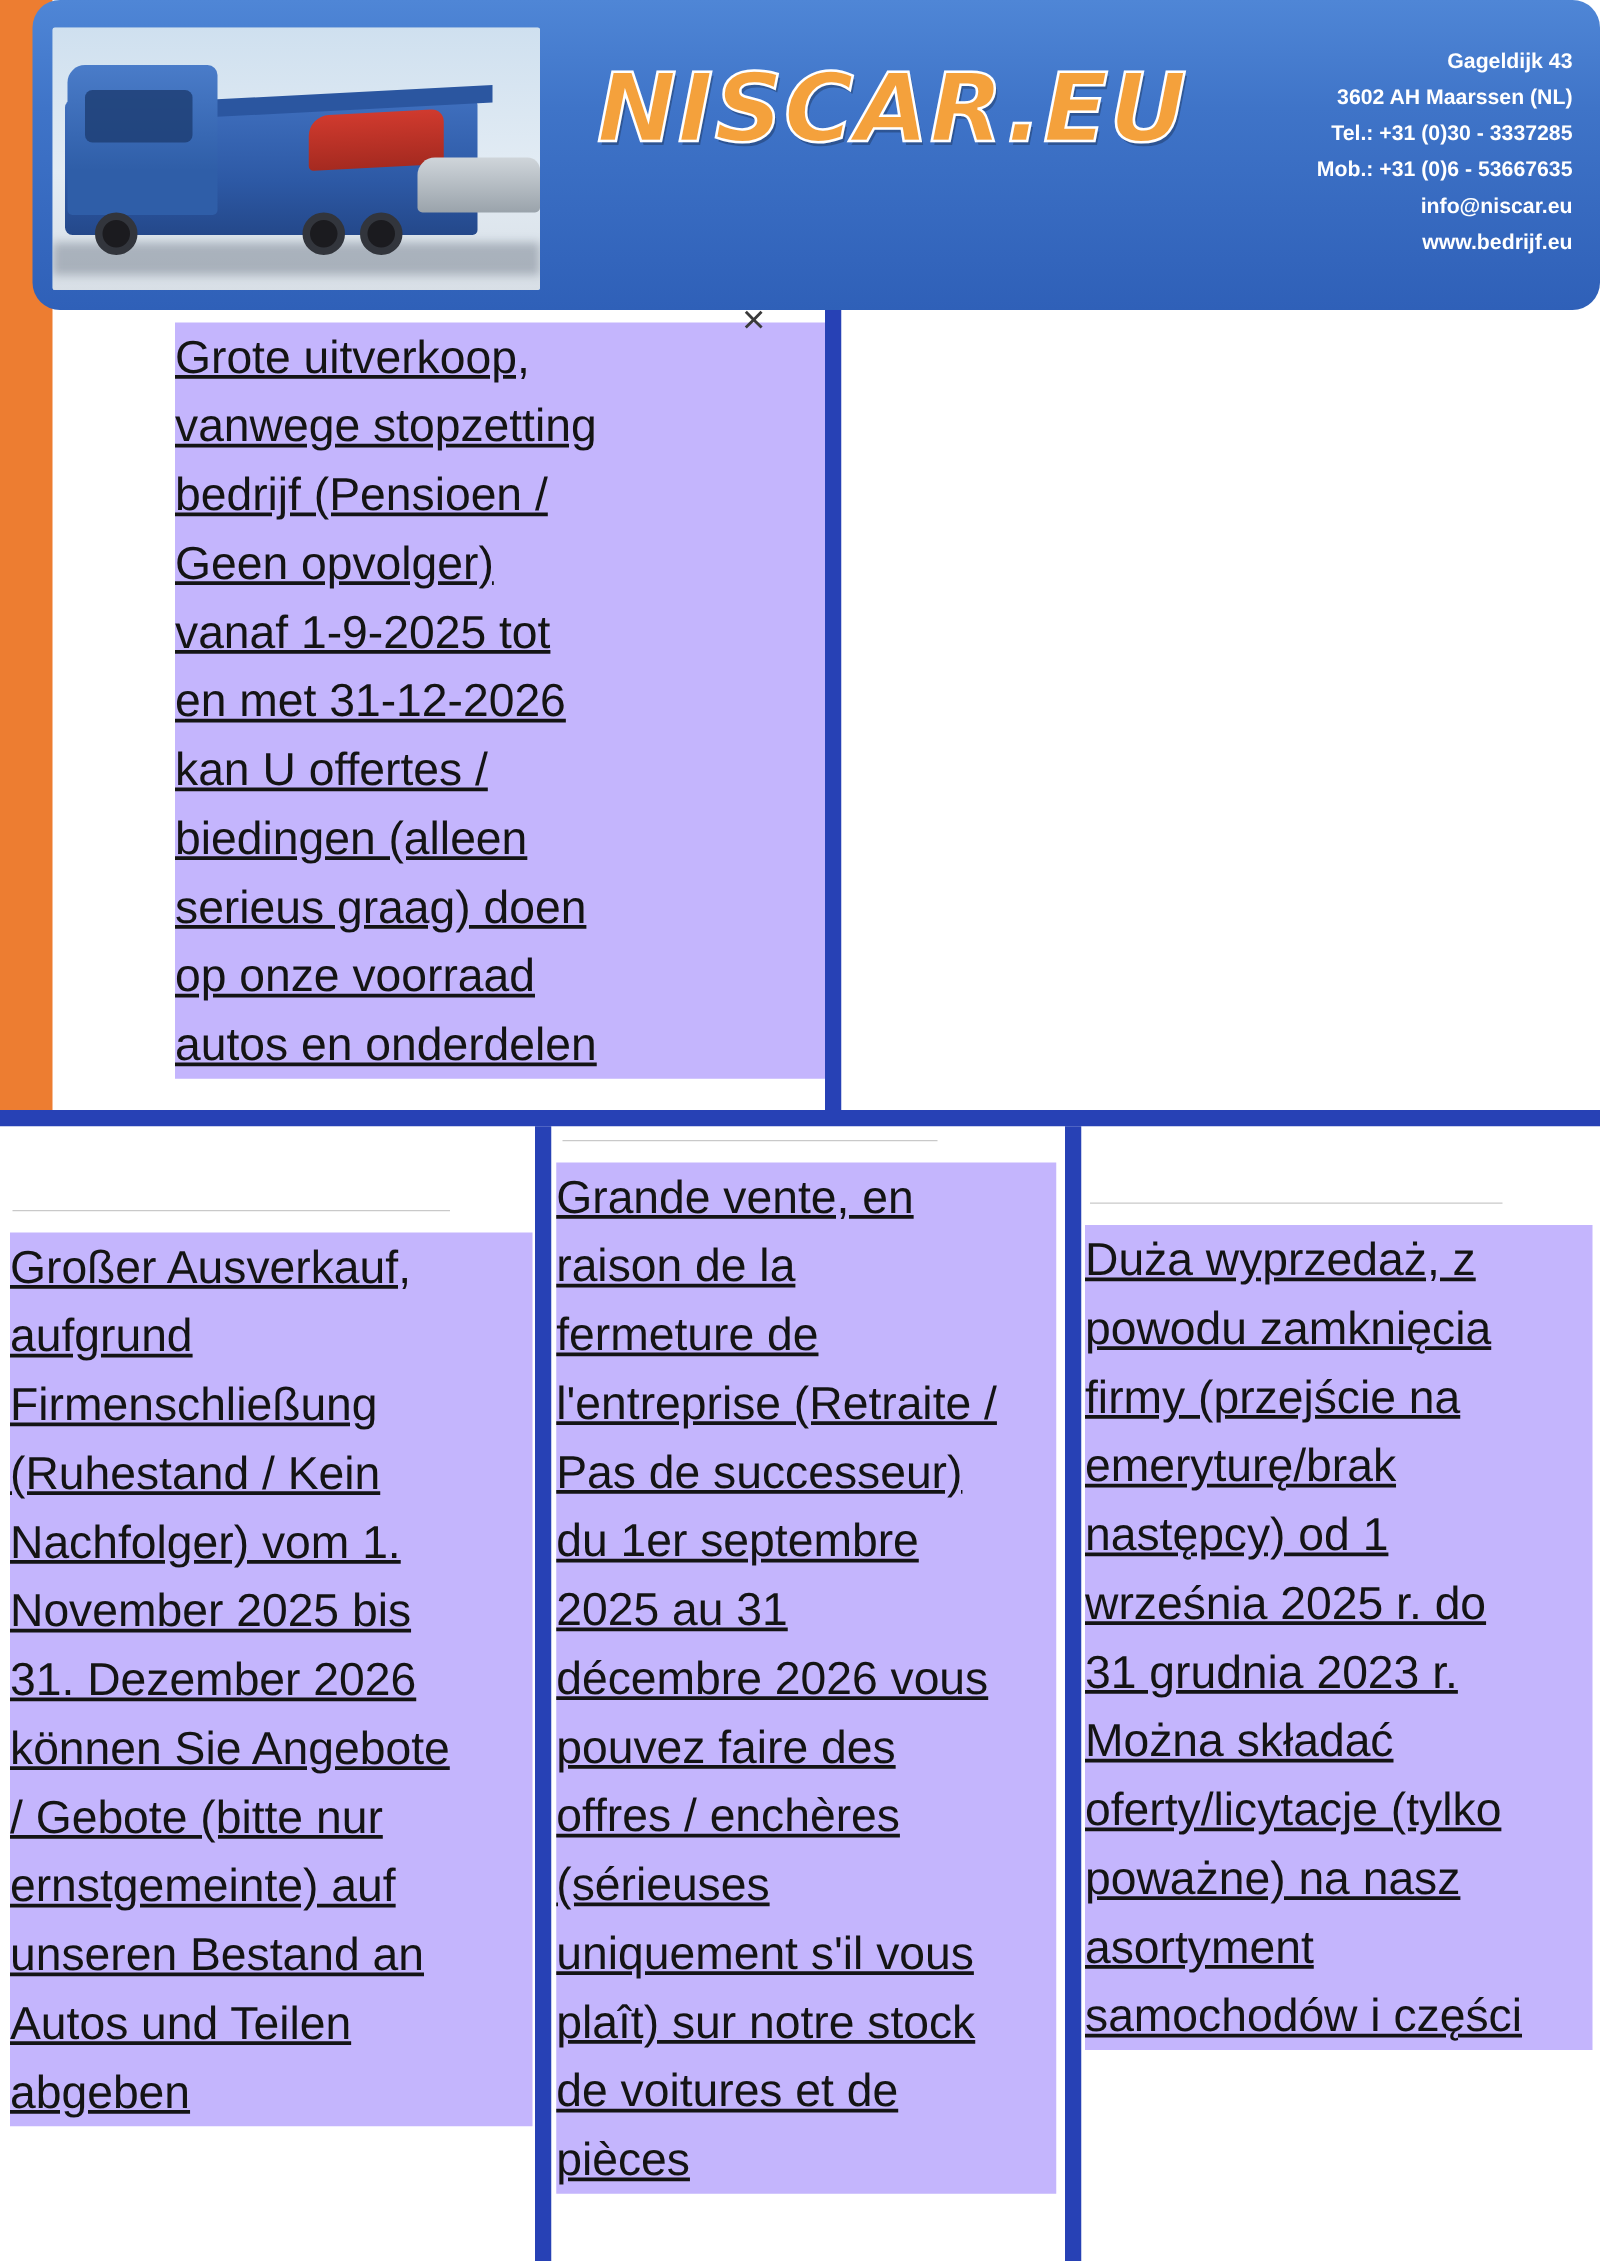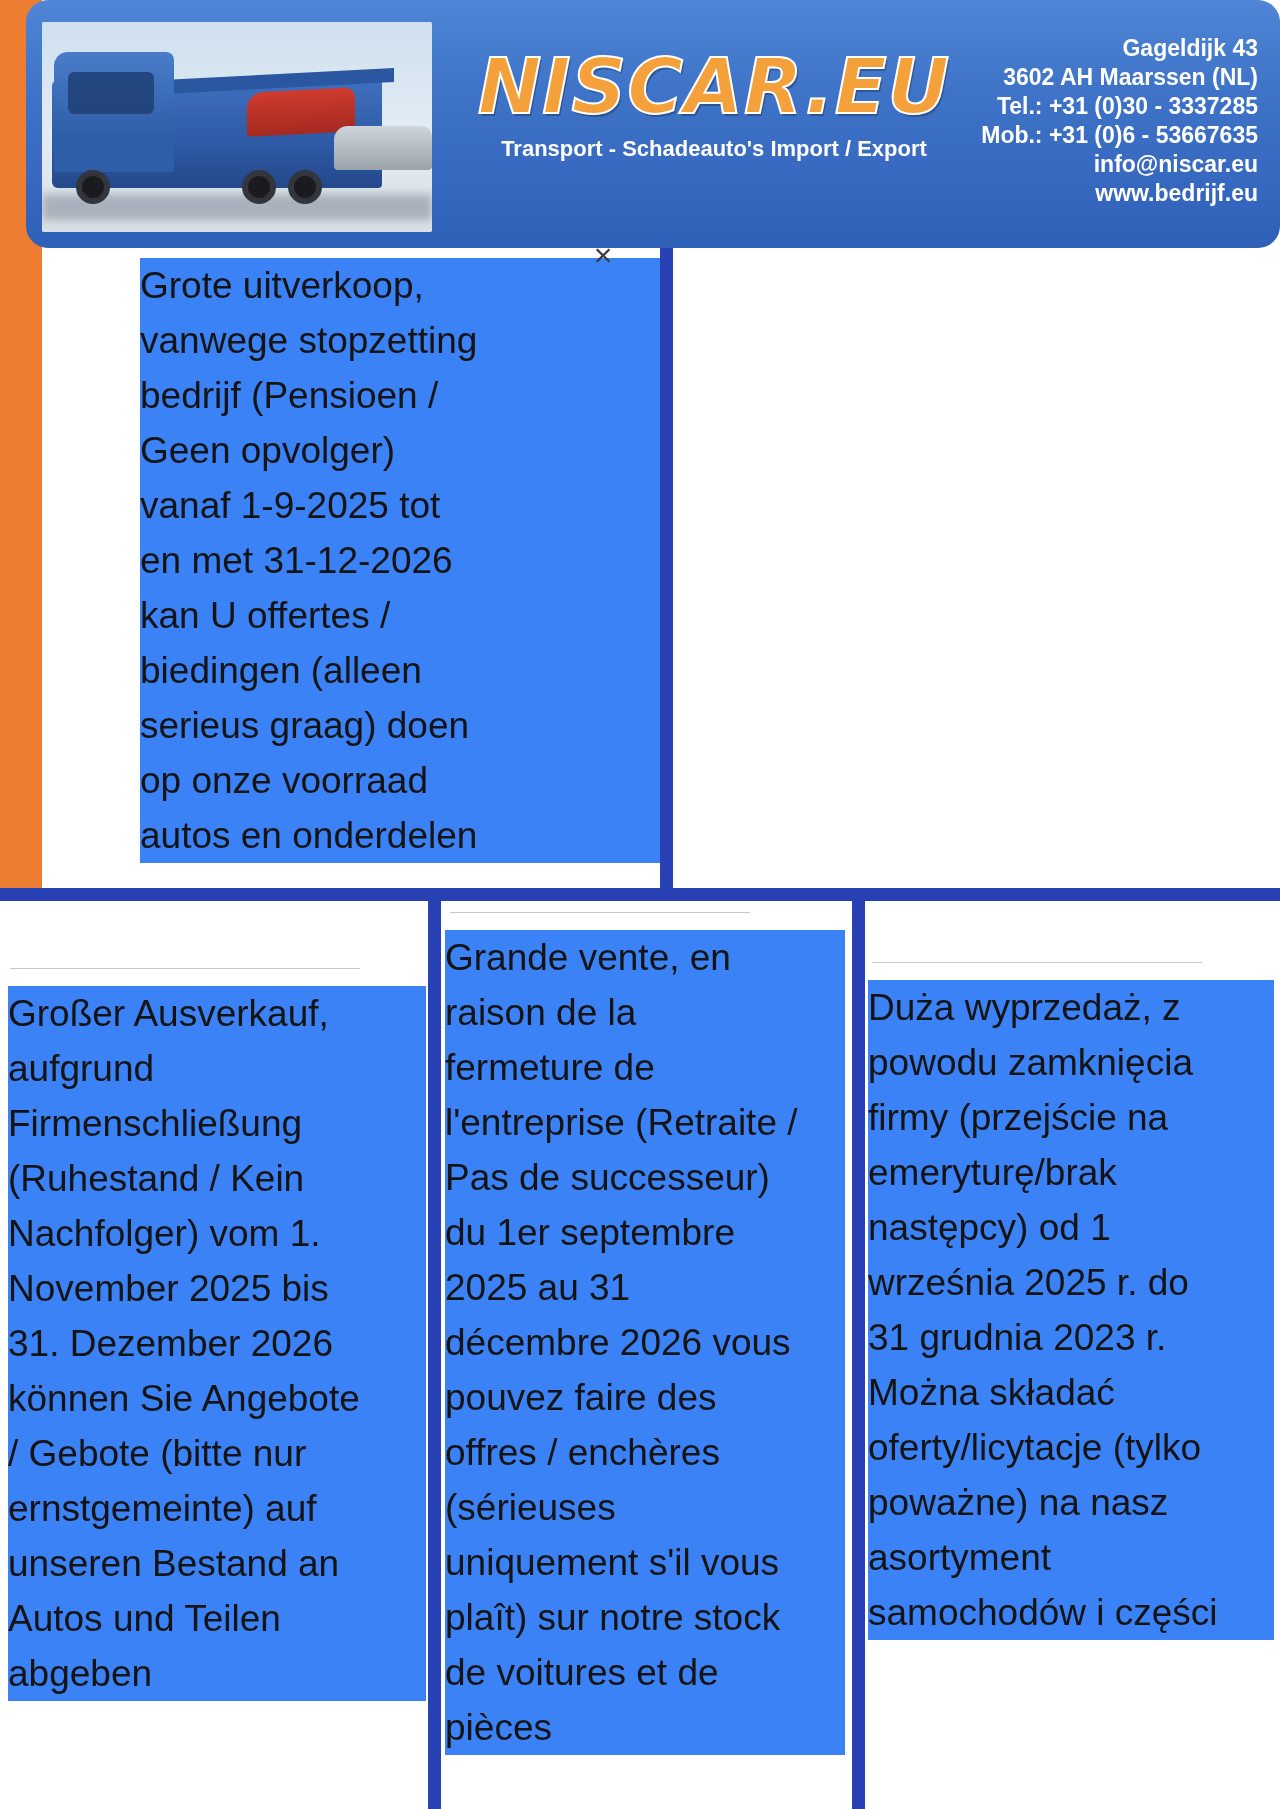--- a/index.html
+++ b/index.html
@@ -161,21 +161,21 @@
 
   
   .contact {
     position: absolute;
     right: 22px;
     top: 34px;
     text-align: right;
     color: #ffffff;
     font-family: "Liberation Sans", sans-serif;
     font-weight: bold;
-    font-size: 23px;
+    font-size: 17px;
     line-height: 29px;
     white-space: nowrap;
   }
 
   
   .rule {
     position: absolute;
     background: #2741b5;
   }
   .rule-h-mid {
@@ -187,26 +187,27 @@
   .rule-v-bl {
     left: 428px; top: 901px; width: 13px; height: 908px;
   }
   .rule-v-br {
     left: 852px; top: 901px; width: 13px; height: 908px;
   }
 
   
   .panel {
     position: absolute;
-    background: #3b82f6;
+    background: #c4b5fd;
     color: #141414;
     font-family: "Liberation Sans", sans-serif;
     font-size: 37px;
     line-height: 55px;
     white-space: pre-wrap;
+    text-decoration: underline;
   }
 
   .panel-nl {
     left: 140px;  top: 258px;  width: 520px;
   }
   .panel-en {
     left: 708px;  top: 276px;  width: 520px;
   }
   .panel-de {
     left: 8px;    top: 986px;  width: 418px;
@@ -269,21 +270,20 @@
         <div class="truck-car-silver"></div>
         <div class="truck-cab"></div>
         <div class="truck-window"></div>
         <div class="truck-wheel w1"></div>
         <div class="truck-wheel w2"></div>
         <div class="truck-wheel w3"></div>
       </div>
 
       <div class="logo-block">
         <div class="logo-word">NISCAR.EU</div>
-        <div class="logo-tagline">Transport - Schadeauto's Import / Export</div>
       </div>
 
       <div class="contact">
         <div>Gageldijk 43</div>
         <div>3602 AH  Maarssen (NL)</div>
         <div>Tel.: +31 (0)30 - 3337285</div>
         <div>Mob.: +31 (0)6 - 53667635</div>
         <div>info@niscar.eu</div>
         <div>www.bedrijf.eu</div>
       </div>

